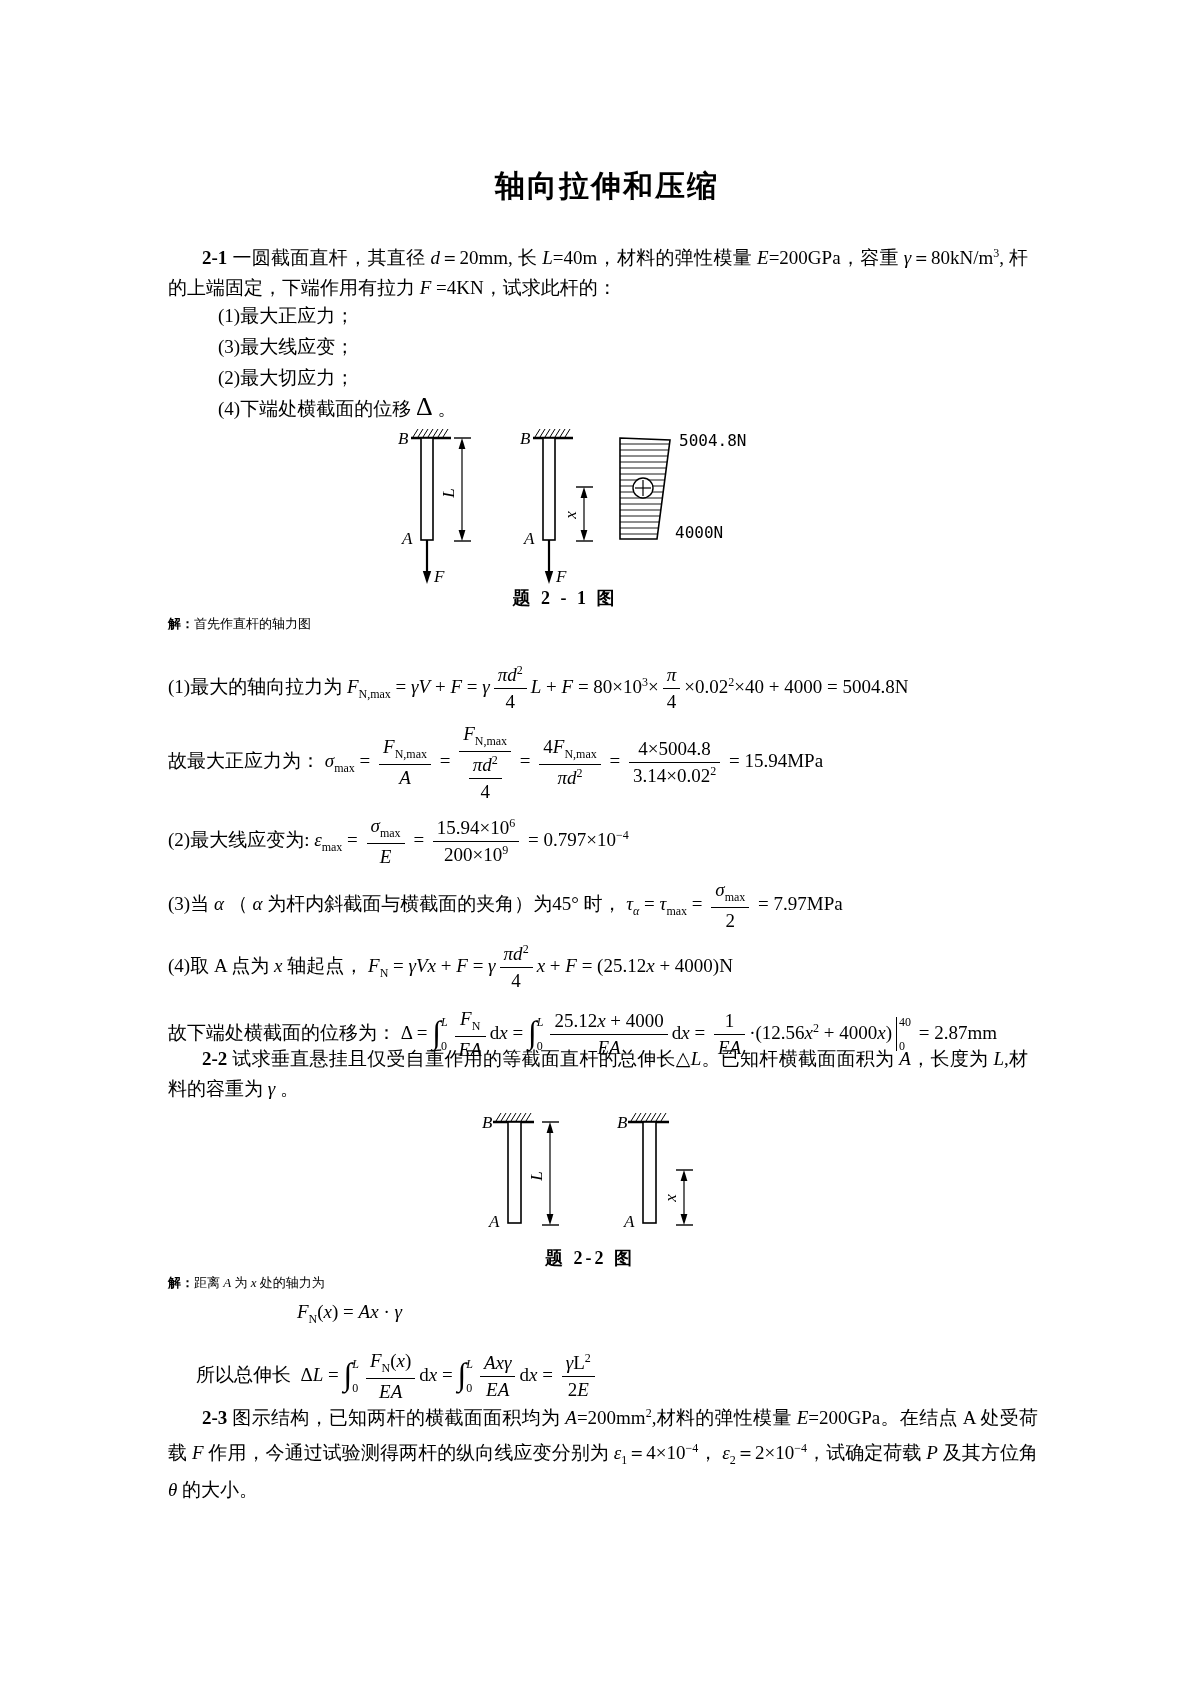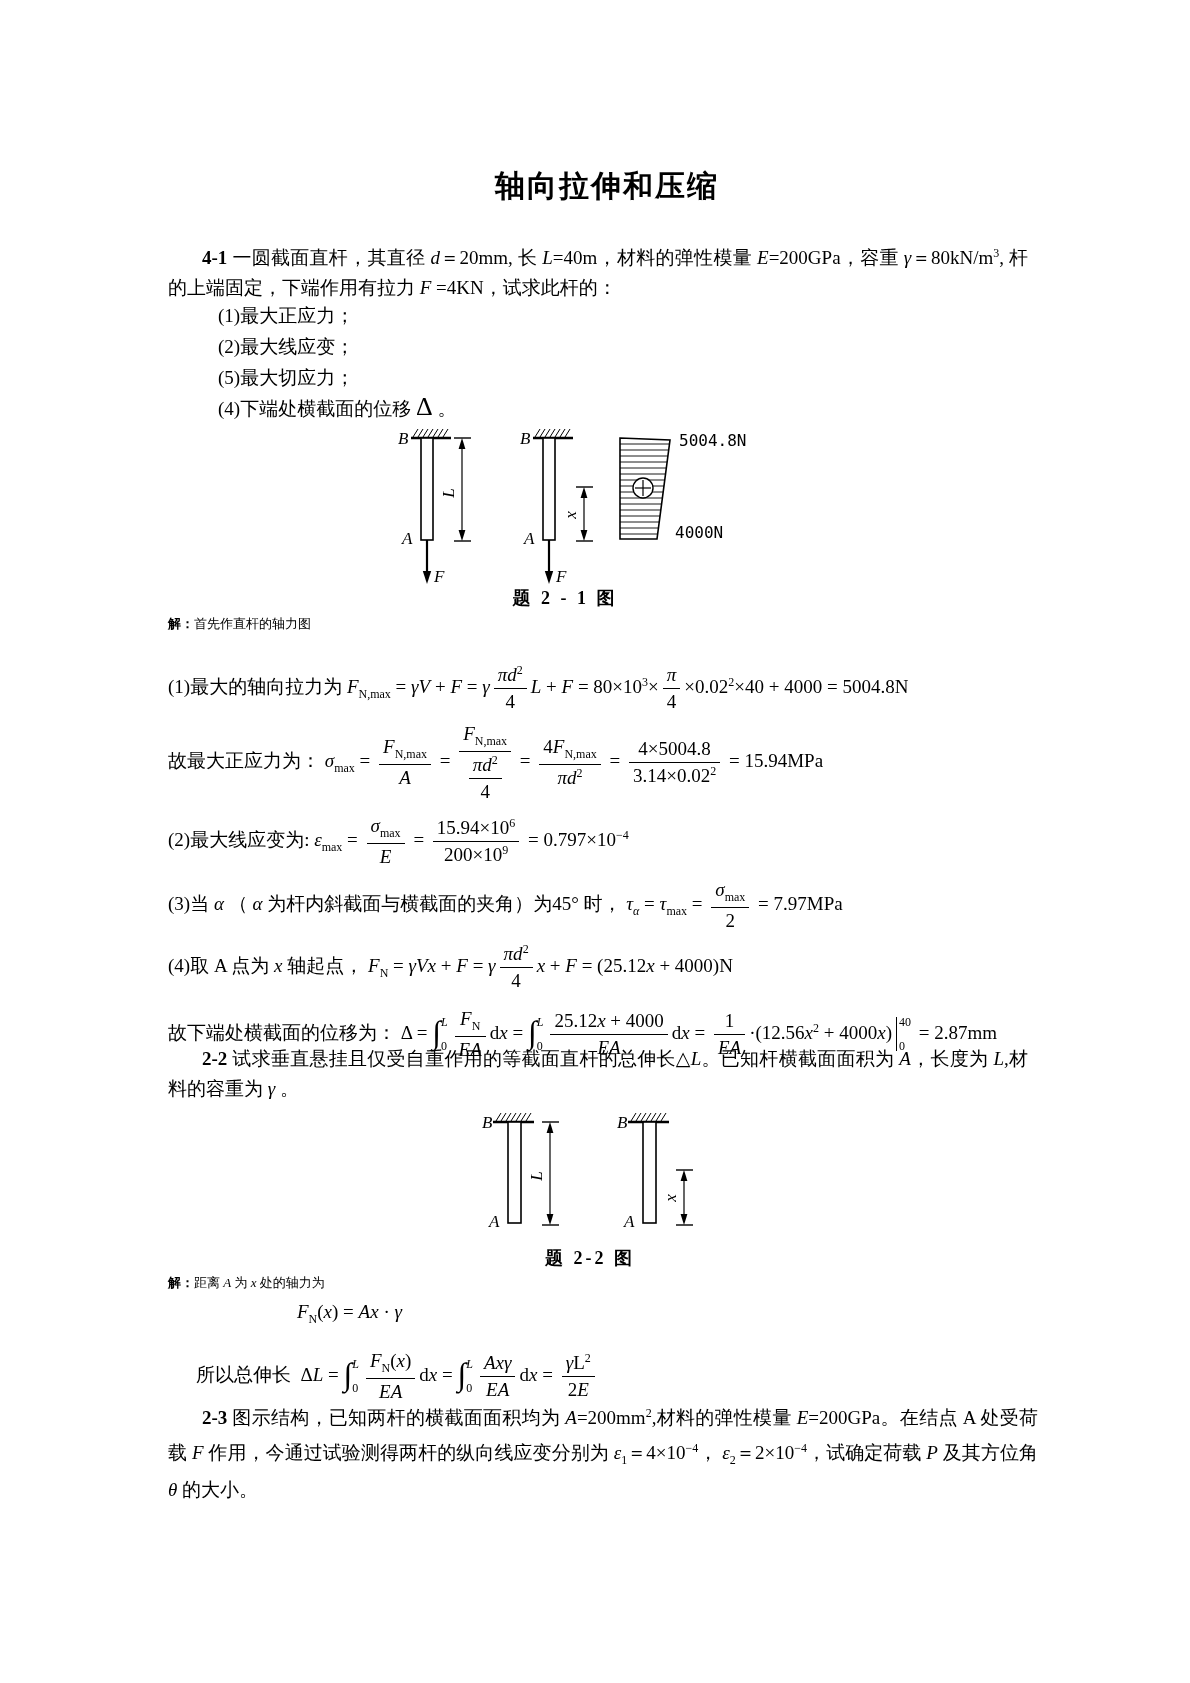--- a/index.html
+++ b/index.html
@@ -52,26 +52,26 @@
   .svlbl{font-style:italic;font-size:17px;}
   .svforce{font-size:16px;font-family:"DejaVu Sans Mono","Liberation Mono",monospace;}
 </style>
 </head>
 <body>
 
 <div class="page">
 
   <h1 class="title">轴向拉伸和压缩</h1>
 
-  <p class="para p21"><b class="pnum">4-1</b><span> 一圆截面直杆，其直径 <i>d</i>＝20mm, 长 <i>L</i>=40m，材料的弹性模量 <i>E</i>=200GPa，容重 <i>γ</i>＝80kN/m<sup class="ss">3</sup>, 杆的上端固定，下端作用有拉力 <i>F</i> =4KN，试求此杆的：</span></p>
+  <p class="para p21"><b class="pnum">2-1</b><span> 一圆截面直杆，其直径 <i>d</i>＝20mm, 长 <i>L</i>=40m，材料的弹性模量 <i>E</i>=200GPa，容重 <i>γ</i>＝80kN/m<sup class="ss">3</sup>, 杆的上端固定，下端作用有拉力 <i>F</i> =4KN，试求此杆的：</span></p>
 
   <div class="items">
     <div>(1)最大正应力；</div>
-    <div>(2)最大线应变；</div>
-    <div>(5)最大切应力；</div>
+    <div>(3)最大线应变；</div>
+    <div>(2)最大切应力；</div>
     <div>(4)下端处横截面的位移 <span class="bigdelta">Δ</span> 。</div>
   </div>
 
   <svg class="fig fig1" width="360" height="165" viewBox="0 0 360 165">
 
     <g fill="none" stroke="#000">
       <path d="M18,12 l5,-8 M23,12 l5,-8 M28,12 l5,-8 M33,12 l5,-8 M38,12 l5,-8 M43,12 l5,-8 M48,12 l5,-8" stroke-width="1"></path>
       <line x1="16" y1="13" x2="56" y2="13" stroke-width="2.5"></line>
       <rect x="26" y="13" width="12" height="102" fill="#fff" stroke-width="1.6"></rect>
       <line x1="32" y1="115" x2="32" y2="151" stroke-width="2.2"></line>

